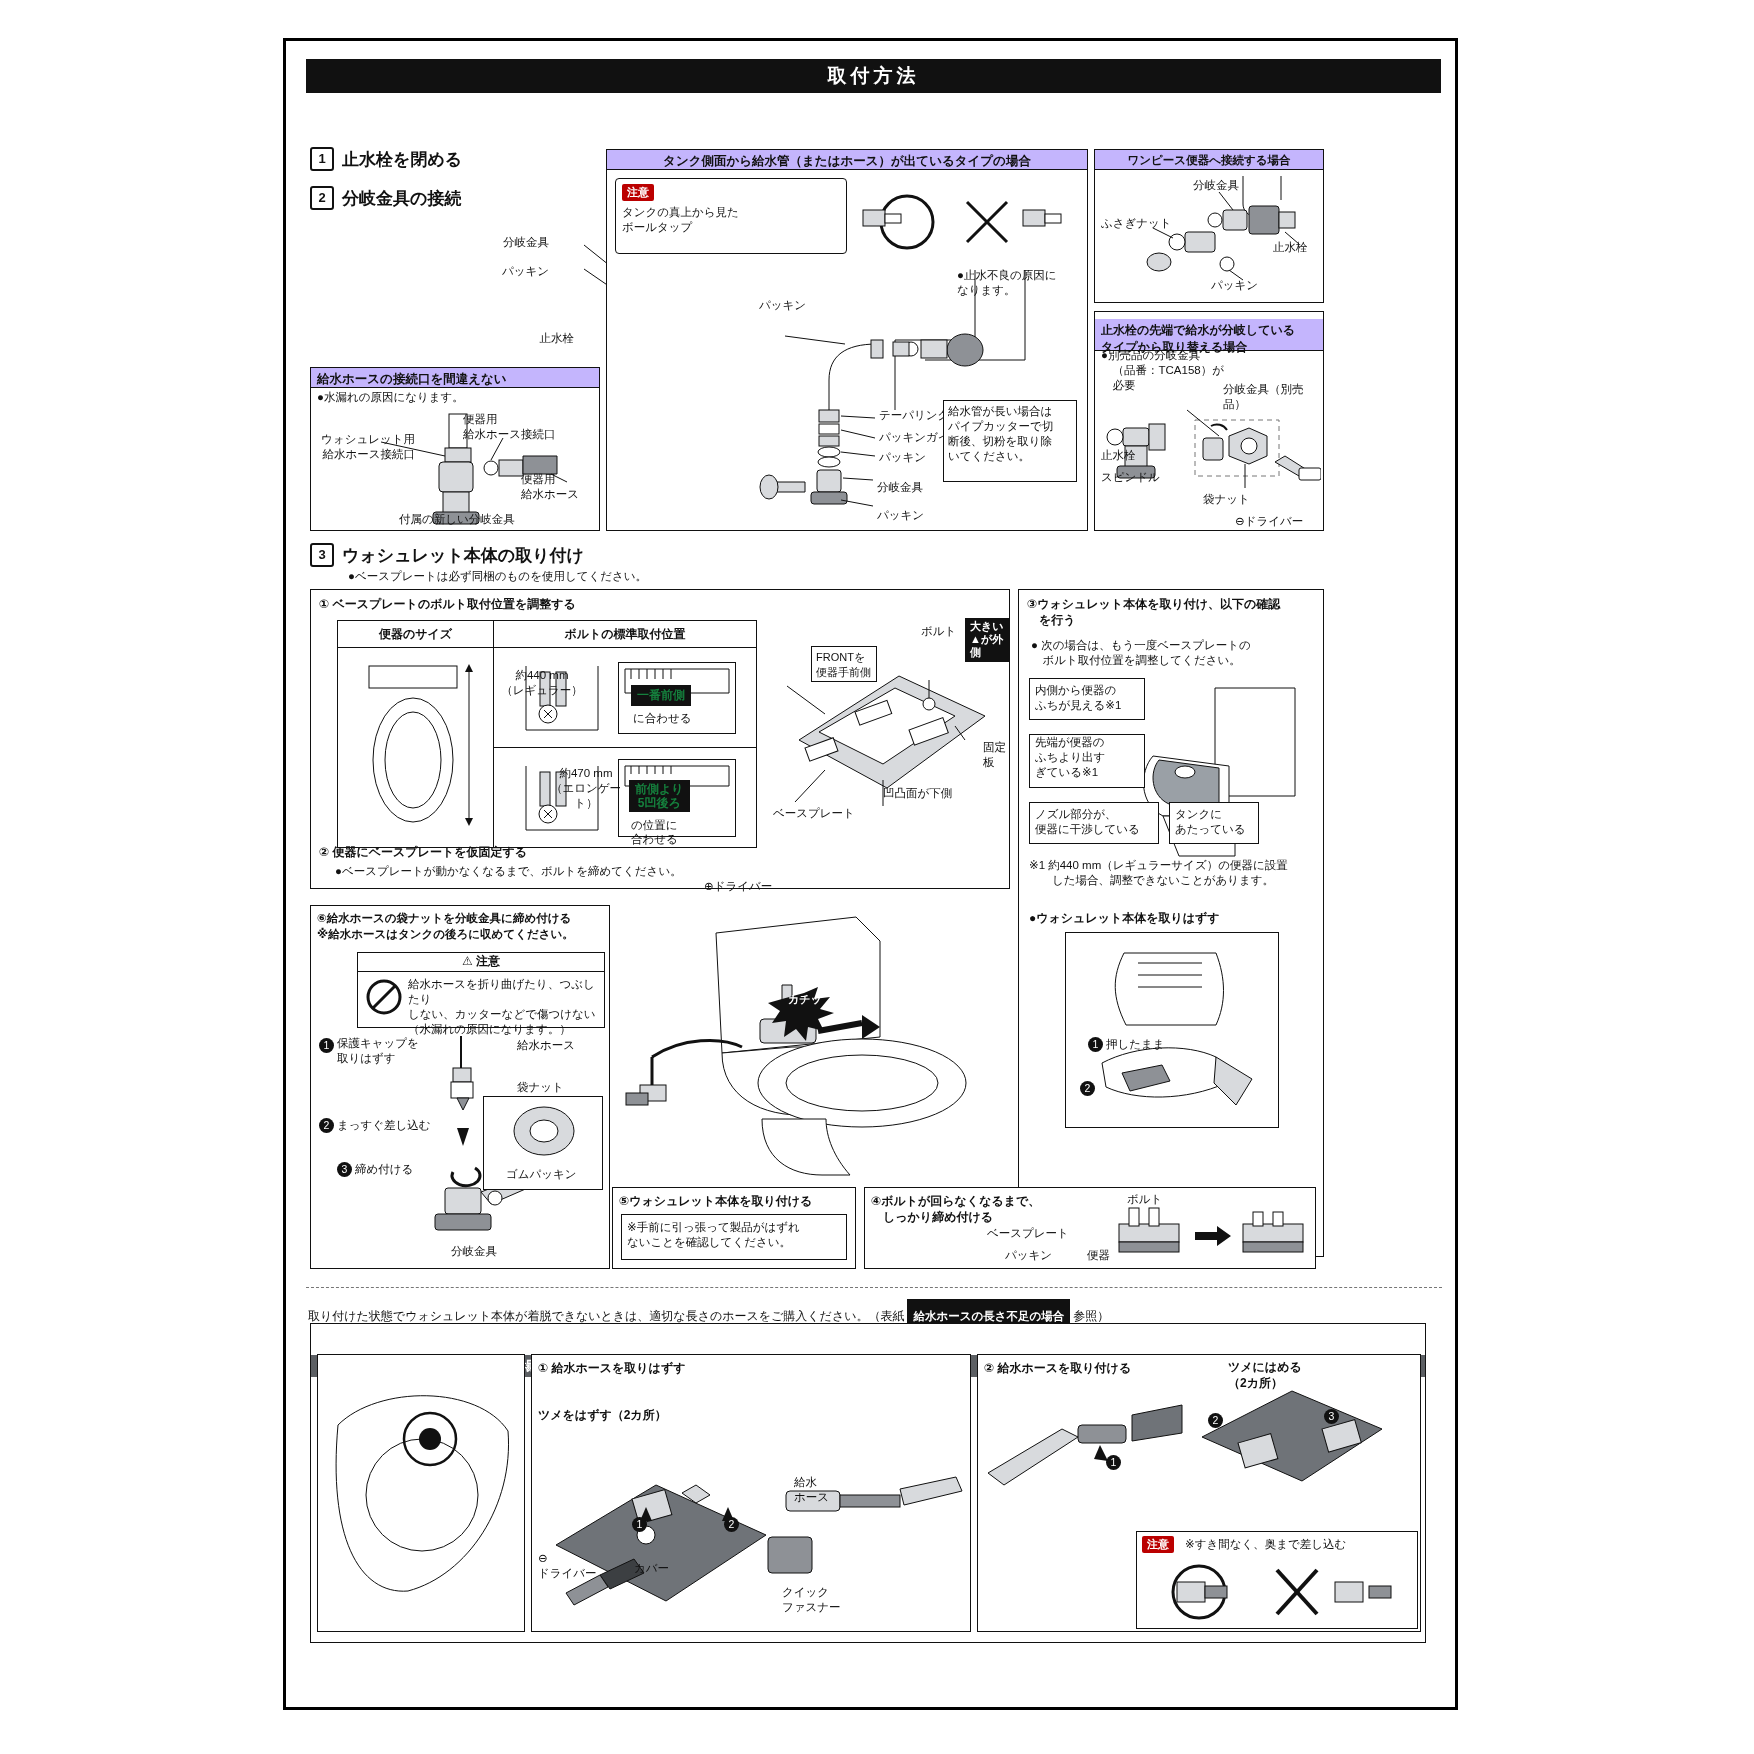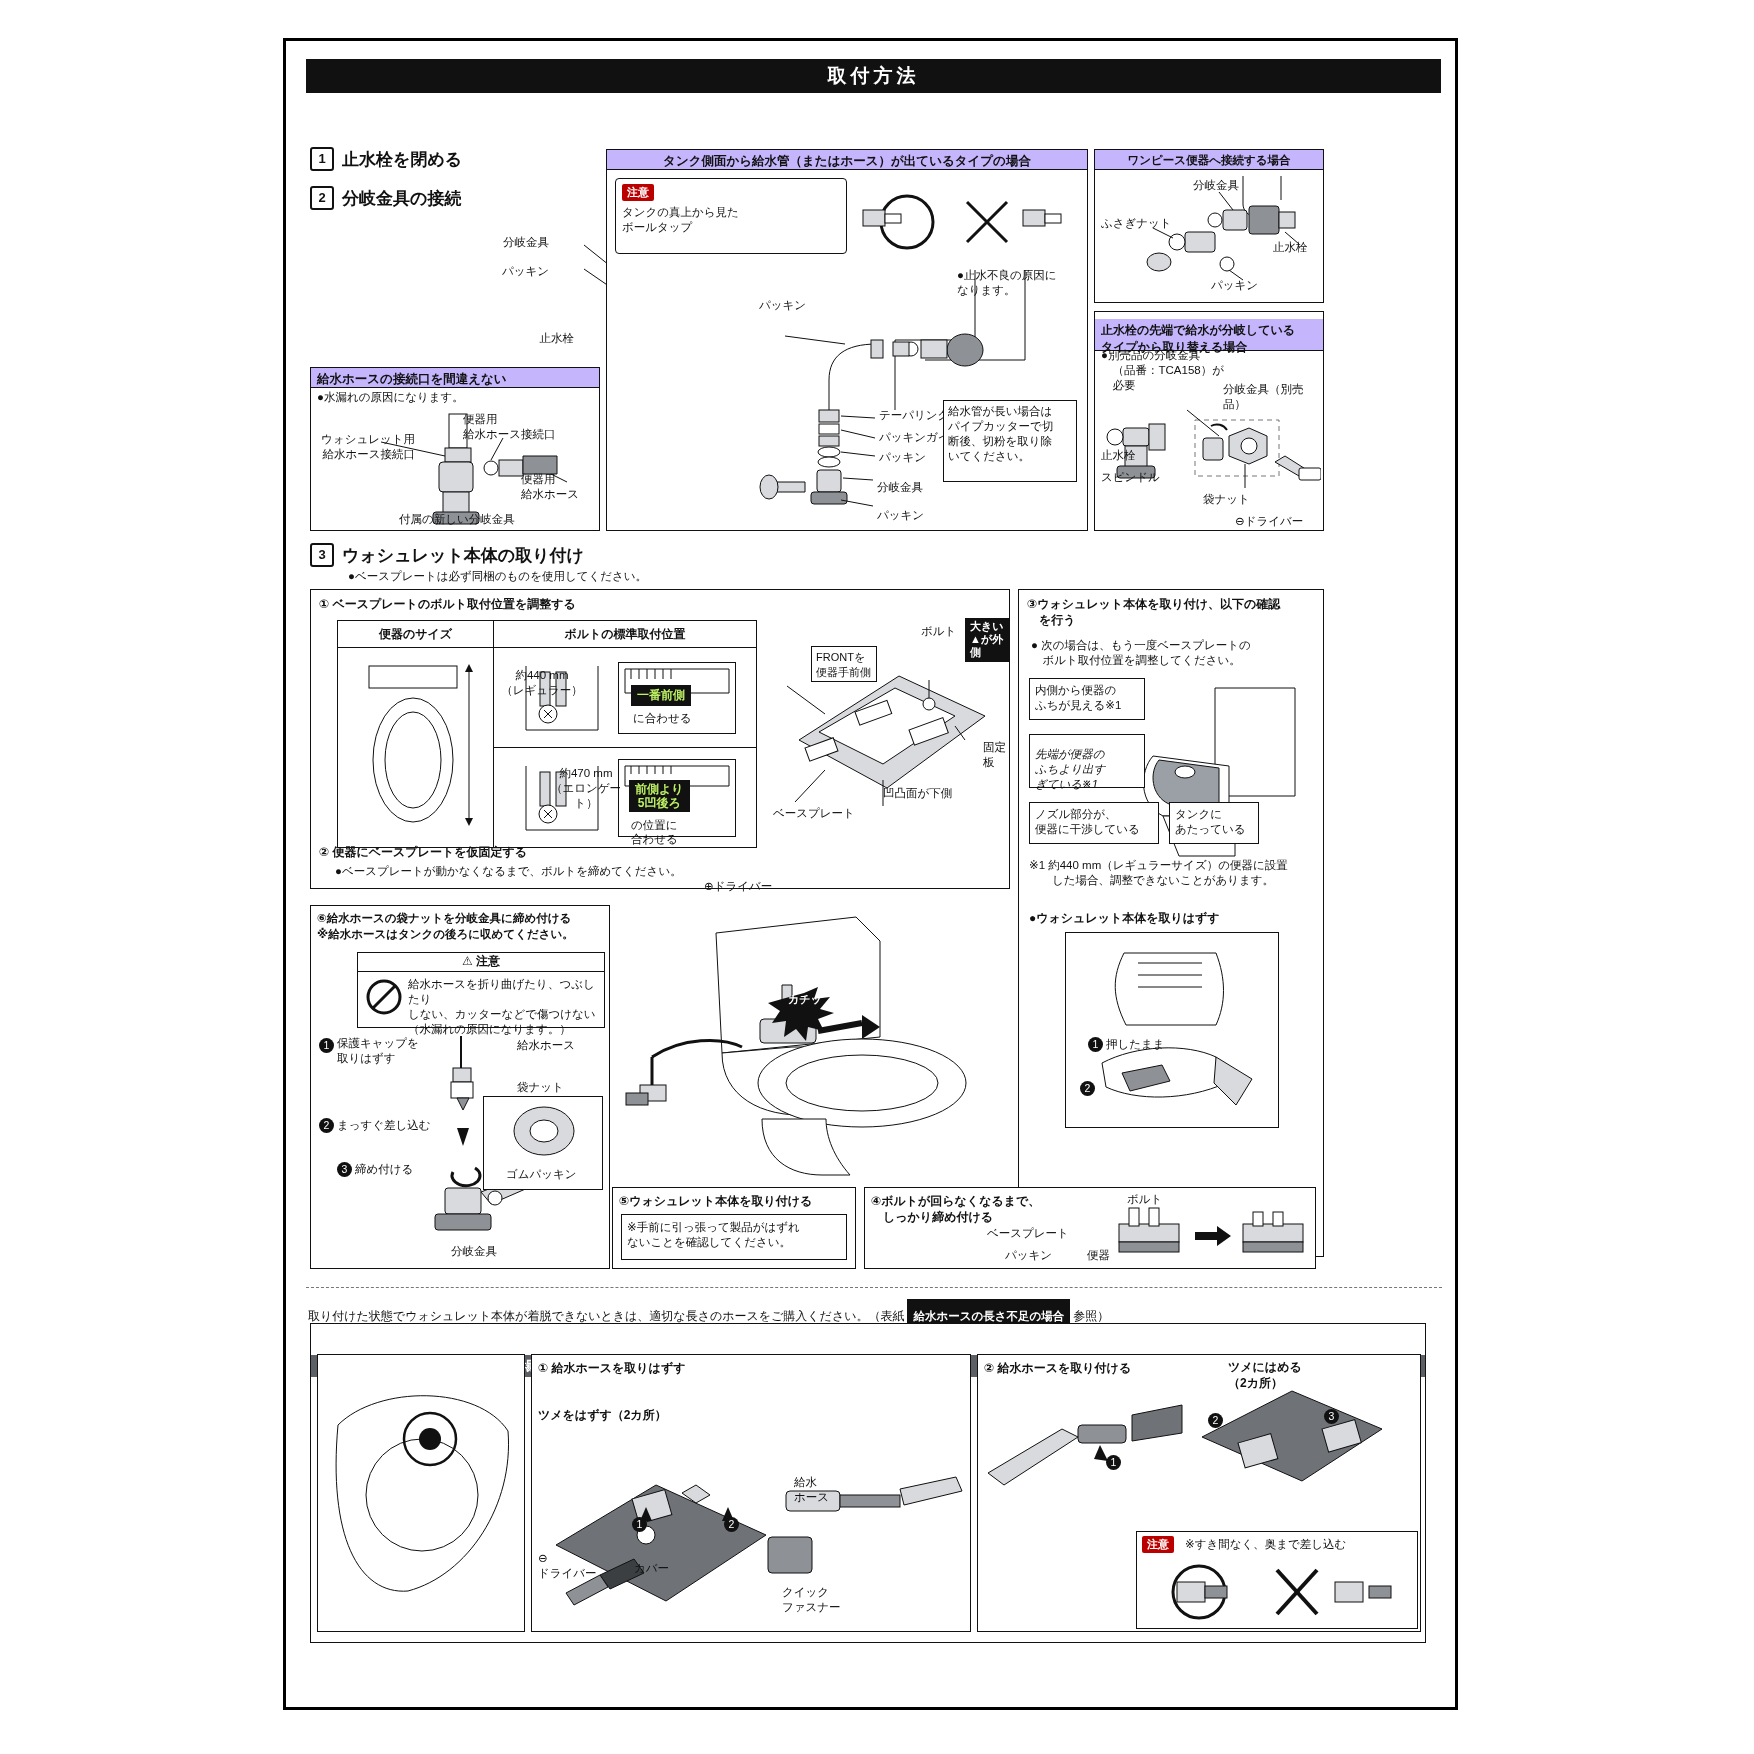--- a/index.html
+++ b/index.html
@@ -13,21 +13,21 @@
     font-size:13px;font-weight:bold;line-height:20px;background:#fff;}
   .h-step{position:absolute;display:flex;align-items:center;gap:8px;font-size:17px;font-weight:bold;}
   .box{position:absolute;border:1px solid #111;box-sizing:border-box;background:#fff;}
   .hdr{background:#c4b5fd;border-bottom:1px solid #111;font-size:12.5px;font-weight:bold;
     padding:3px 6px;box-sizing:border-box;}
   .hdr-dark{background:#5c5f63;color:#fff;font-size:12.5px;font-weight:bold;padding:3px 8px;box-sizing:border-box;margin-top:31px;}
   .lbl{position:absolute;font-size:11.5px;line-height:1.3;}
   .lbl-b{position:absolute;font-size:12px;line-height:1.35;font-weight:bold;}
   .tag-red{display:inline-block;background:#b00;color:#fff;font-size:11px;font-weight:bold;padding:1px 5px;border-radius:2px;}
   .tag-blk{display:inline-block;background:#111;color:#fff;font-size:11.5px;font-weight:bold;padding:10px 6px;}
-  .tag-inv{display:inline-block;background:#111;color:#bef264;font-size:12px;font-weight:bold;padding:2px 6px;}
+  .tag-inv{display:inline-block;background:#111;color:#15803d;font-size:12px;font-weight:bold;padding:2px 6px;}
   .cnum-f{display:inline-block;width:15px;height:15px;background:#111;color:#fff;border-radius:50%;
     font-size:10.5px;line-height:15px;text-align:center;}
   .svgwrap{position:absolute;}
   .dashline{position:absolute;border-top:1px dashed #777;}
   table.szt{border-collapse:collapse;font-size:12px;}
   table.szt th,table.szt td{border:1px solid #111;padding:2px 4px;text-align:center;}
   .gray-fill{fill:#d8dadd;stroke:#111;stroke-width:1;}
   .white-fill{fill:#fff;stroke:#111;stroke-width:1;}
   .dark-fill{fill:#8e9196;stroke:#111;stroke-width:1;}
   .noline{stroke:#111;stroke-width:1;fill:none;}
@@ -335,21 +335,21 @@
         <path d="M34 80 C20 96 20 128 44 140 L110 140 L110 90 Z" class="white-fill"></path>
         <path d="M40 84 C30 96 32 120 50 128 L100 128 L100 92 Z" fill="#9aa0a6" stroke="#111"></path>
         <path d="M44 140 L60 180 L116 180 L116 140 Z" class="white-fill"></path>
         <ellipse cx="66" cy="96" rx="10" ry="6" fill="#fff" stroke="#111"></ellipse>
       </svg>
       <div class="box" style="left:10px;top:88px;width:116px;height:42px;background:#fff;">
         <div class="lbl" style="left:5px;top:4px;white-space:pre-line;">内側から便器の
 ふちが見える※1</div>
       </div>
       <div class="box" style="left:10px;top:144px;width:116px;height:54px;background:#fff;">
-        <div class="lbl" style="left:5px;top:12px;white-space:pre-line;font-style:italic;">先端が便器の
+        <div class="lbl" style="left:5px;top:0;white-space:pre-line;">先端が便器の
 ふちより出す
 ぎている※1</div>
       </div>
       <div class="box" style="left:10px;top:212px;width:130px;height:42px;background:#fff;">
         <div class="lbl" style="left:5px;top:4px;white-space:pre-line;">ノズル部分が、
 便器に干渉している</div>
       </div>
       <div class="box" style="left:150px;top:212px;width:90px;height:42px;background:#fff;">
         <div class="lbl" style="left:5px;top:4px;white-space:pre-line;">タンクに
 あたっている</div>

